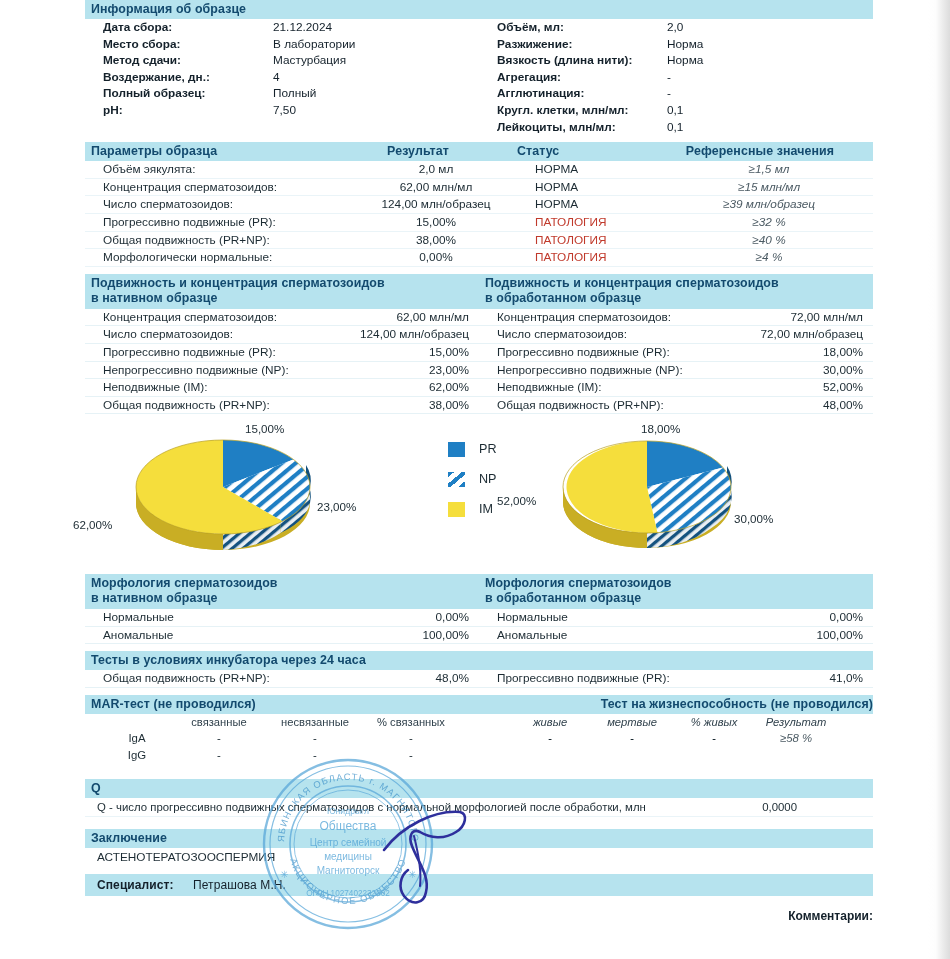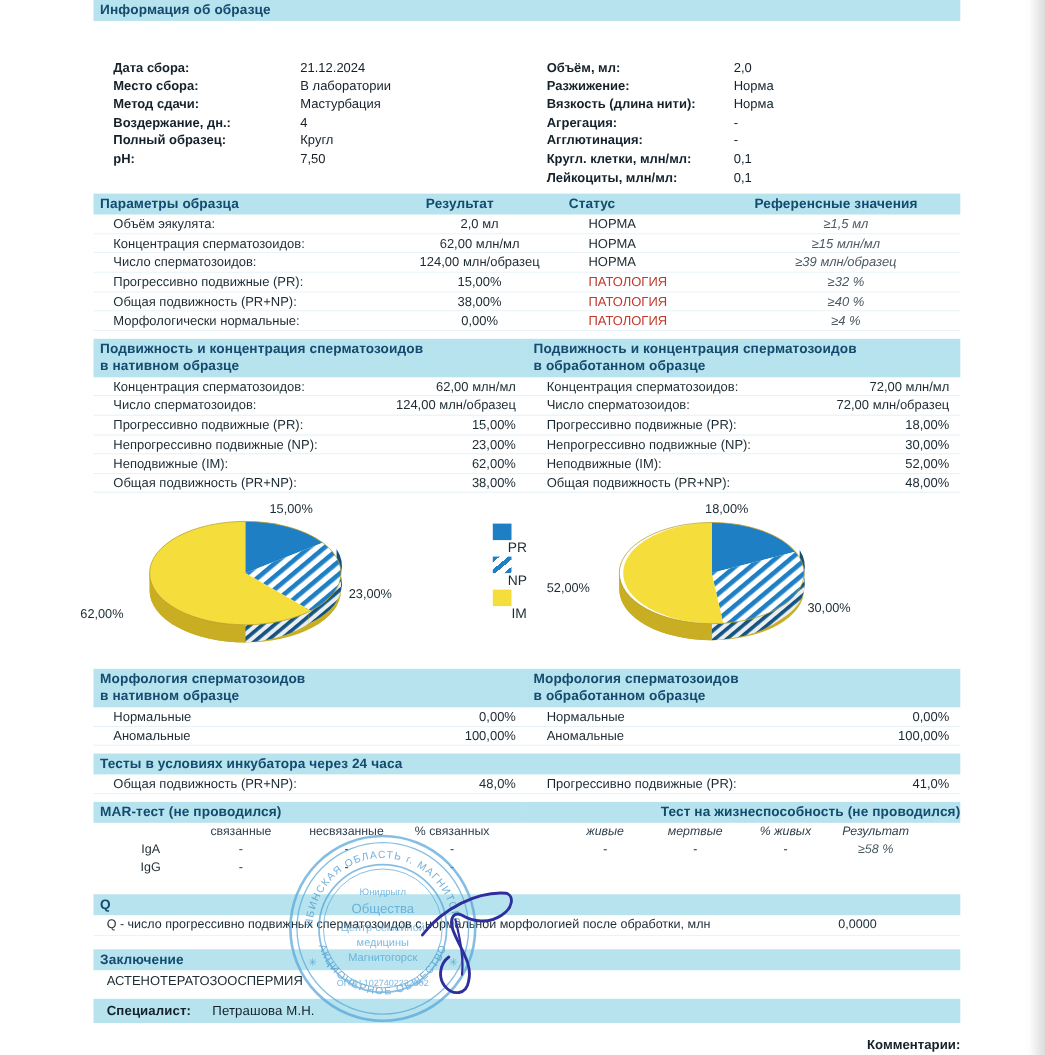--- a/index.html
+++ b/index.html
@@ -47,42 +47,42 @@
   .rowline .lab { flex: 0 0 auto; }
   .rowline .val { margin-left: auto; padding-right: 10px; }
 
   .two-col { display: flex; }
   .col { width: 394px; position: relative; }
 
   
   .sep { height: 7px; background: #ffffff; }
 
   
-  .info-grid { display: flex; margin-top: 34px; }
+  .info-grid { display: flex; }
   .info-grid .half { width: 394px; }
   .info-row { display: flex; font-size: 11.8px; color: #14212b; line-height: 16.6px; padding-left: 18px; }
   .info-row .k { font-weight: bold; width: 170px; flex: 0 0 170px; }
   .info-row .v { flex: 1 1 auto; }
 
   
   .ptable { width: 788px; }
   .prow { display: flex; font-size: 11.8px; line-height: 16.6px; color: #1c2b33; border-bottom: 1px solid #eaf4f8; }
   .prow .p-name { flex: 0 0 250px; padding-left: 18px; }
   .prow .p-res  { flex: 0 0 166px; text-align: center; }
   .prow .p-stat { flex: 0 0 160px; padding-left: 16px; }
   .prow .p-ref  { flex: 1 1 auto; text-align: center; font-style: italic; color: #4b5a63; padding-right: 30px; }
   .stat-norm { color: #1c2b33; }
   .stat-path { color: #c0392b; }
 
   
   .charts { position: relative; height: 150px; }
   .pie-wrap { position: absolute; }
   .lbl { position: absolute; font-size: 11.6px; color: #1c2b33; white-space: nowrap; }
   .legend { position: absolute; left: 363px; top: 28px; }
-  .leg-item { display: flex; align-items: flex-end; height: 30px; flex-direction: column; }
+  .leg-item { display: flex; align-items: flex-start; height: 30px; }
   .leg-sw { width: 17px; height: 15px; margin-right: 14px; }
   .leg-txt { font-size: 12.6px; color: #1c2b33; }
 
   
   .mar-head { display: flex; font-size: 11.2px; color: #30414c; line-height: 16px; padding-left: 18px; }
   .mar-row  { display: flex; font-size: 11.4px; color: #1c2b33; line-height: 17px; padding-left: 18px; }
   .mar-c0 { flex: 0 0 68px; text-align: center; }
   .mar-c  { flex: 0 0 96px; text-align: center; }
 
   .vit-head { display: flex; font-size: 11.2px; color: #30414c; line-height: 16px; padding-left: 30px; }
@@ -131,21 +131,21 @@
         <div class="info-row">
             <span class="k">Метод сдачи:</span>
             <span class="v">Мастурбация</span>
           </div>
         <div class="info-row">
             <span class="k">Воздержание, дн.:</span>
             <span class="v">4</span>
           </div>
         <div class="info-row">
             <span class="k">Полный образец:</span>
-            <span class="v">Кругл</span>
+            <span class="v">Полный</span>
           </div>
         <div class="info-row">
             <span class="k">pH:</span>
             <span class="v">7,50</span>
           </div>
       </div>
       <div class="half">
         <div class="info-row">
             <span class="k">Объём, мл:</span>
             <span class="v">2,0</span>

